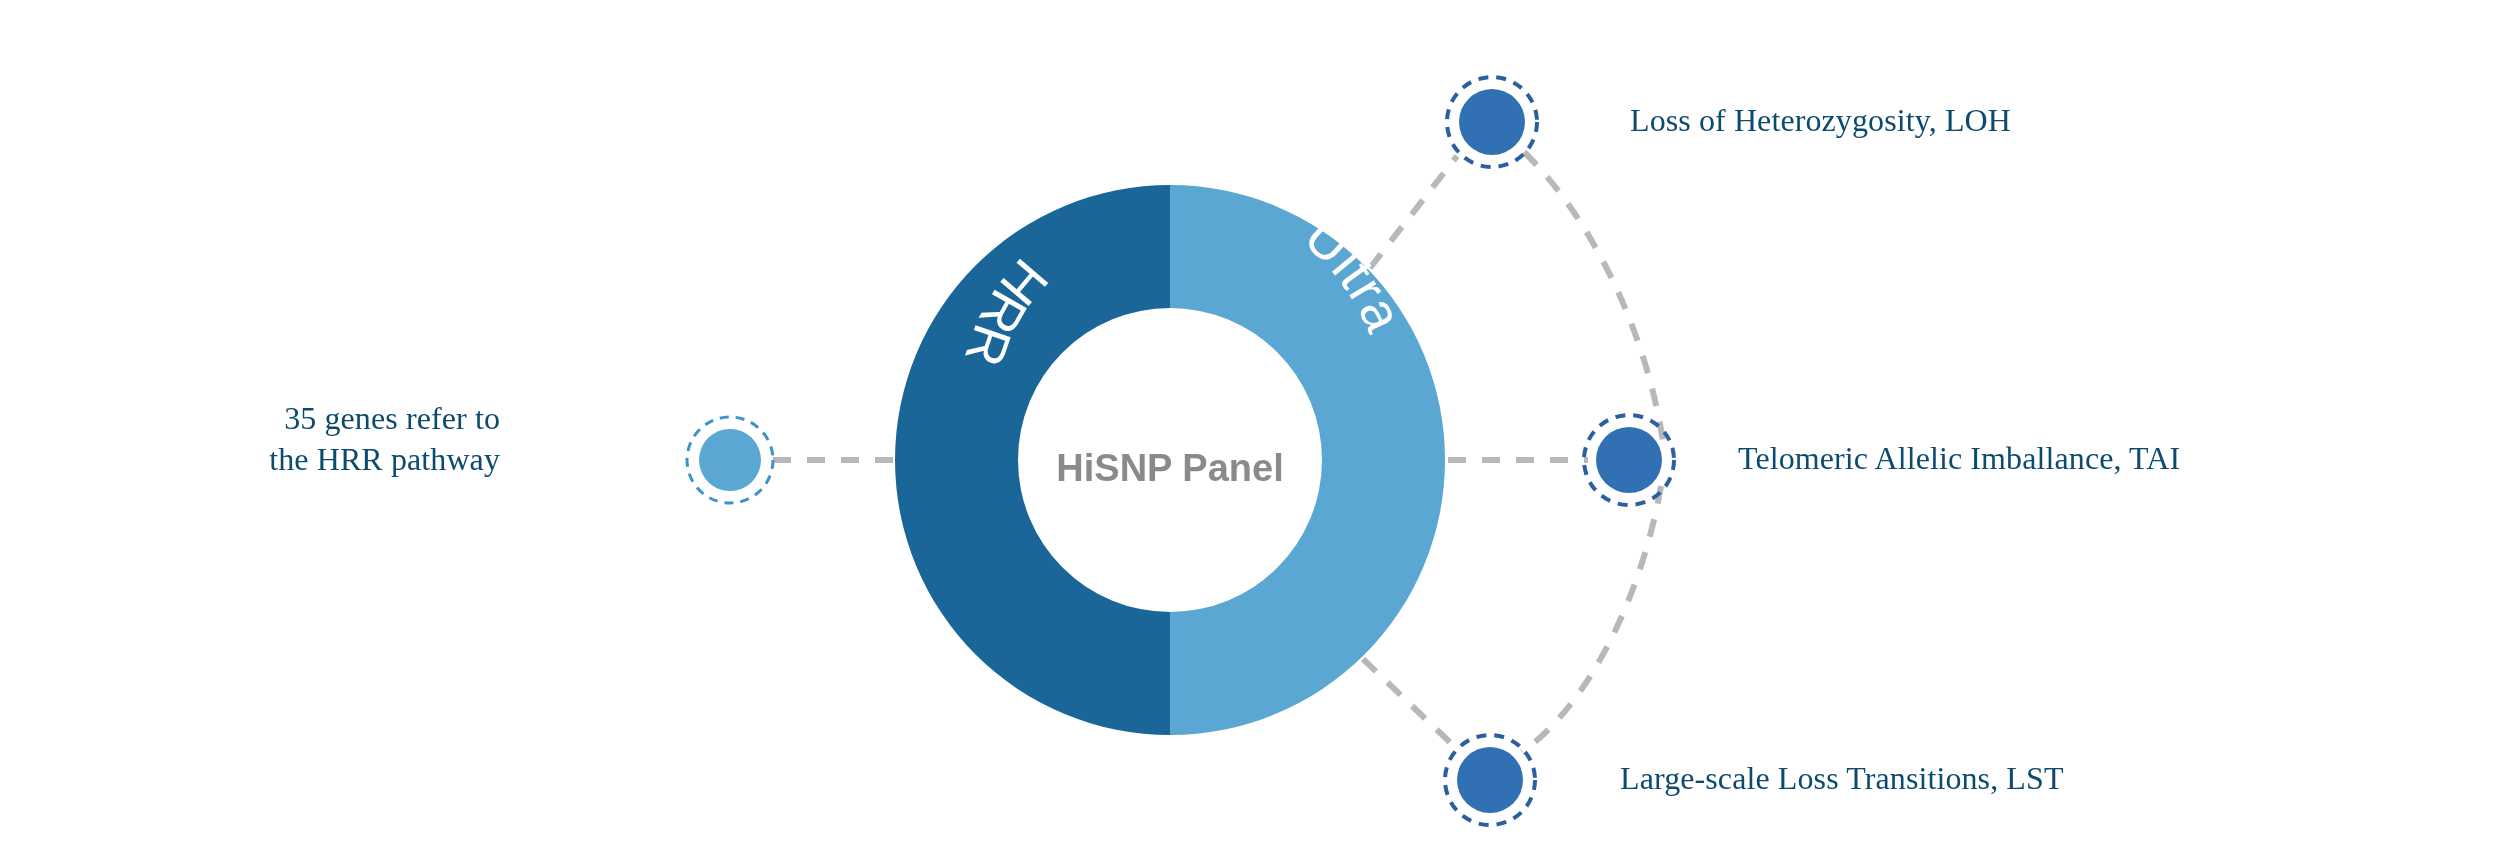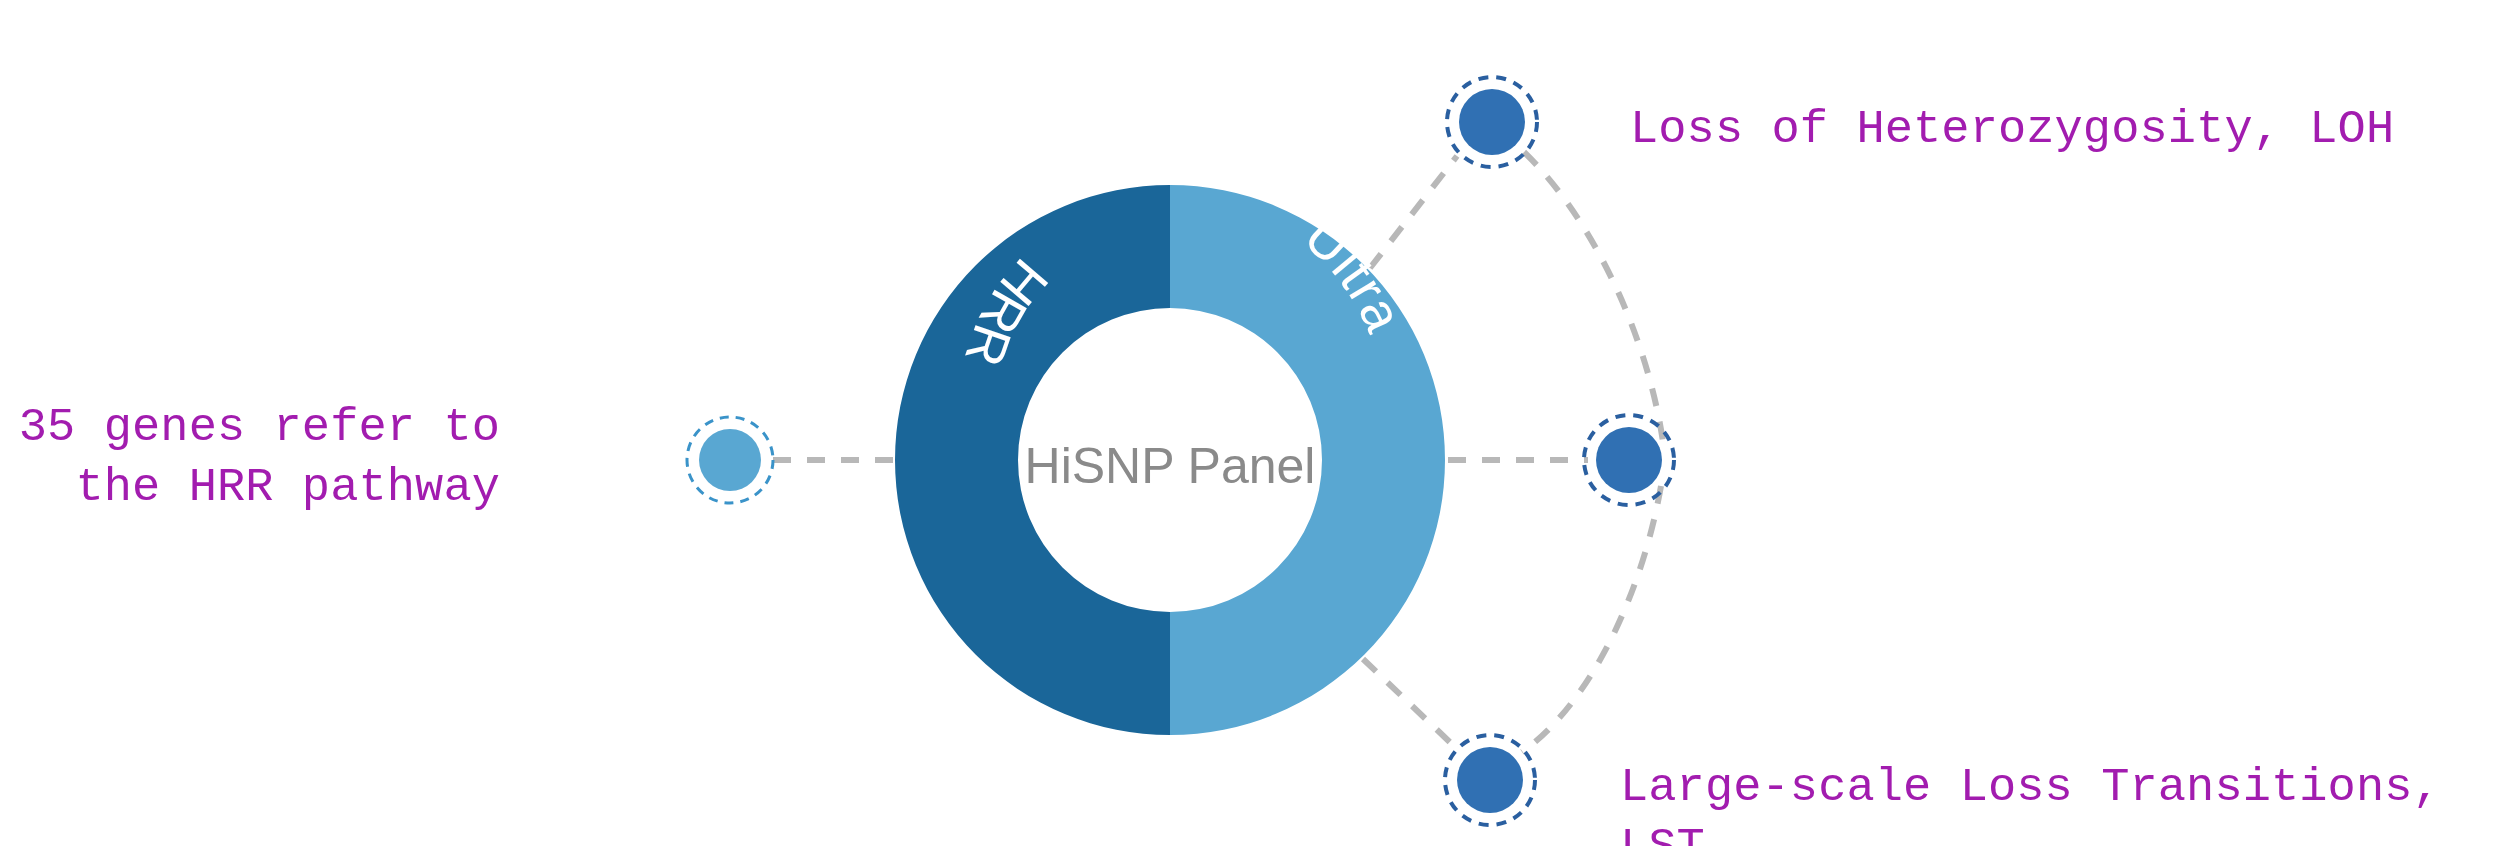--- a/index.html
+++ b/index.html
@@ -19,23 +19,23 @@
   }
   #diagram-svg {
     position: absolute;
     left: 0;
     top: 0;
     width: 2509px;
     height: 846px;
   }
   .label-text {
     position: absolute;
-    color: #a21caf;
-    font-size: 47px;
-    font-family: Liberation Mono, monospace;
+    color: #0c4a6e;
+    font-size: 32px;
+    font-family: Liberation Serif, serif;
     line-height: 1.28;
     white-space: pre-line;
     letter-spacing: 0.1px;
   }
   #label-left {
     right: 2009px;
     top: 398px;
     text-align: right;
     width: 700px;
   }
@@ -47,26 +47,27 @@
     left: 1738px;
     top: 438px;
   }
   #label-lst {
     left: 1620px;
     top: 758px;
   }
   .donut-center-text {
     position: absolute;
     left: 1020px;
-    top: 437px;
+    top: 447px;
     width: 300px;
     text-align: center;
     color: #8a8a8a;
-    font-size: 50px;
+    font-size: 38px;
     font-family: "Liberation Sans", sans-serif;
+    font-weight: bold;
   }
   .ring-label {
     font-family: "Liberation Sans", sans-serif;
     font-size: 54px;
     fill: #ffffff;
     letter-spacing: 1px;
   }
 </style>
 </head>
 <body>
@@ -129,16 +130,17 @@
     </g>
   </svg>
 
   <div class="donut-center-text">HiSNP Panel</div>
 
   <div class="label-text" id="label-left">35 genes refer to
 the HRR pathway</div>
 
   <div class="label-text" id="label-loh">Loss of Heterozygosity, LOH</div>
 
+  <div class="label-text" id="label-tai">Telomeric Allelic Imballance, TAI</div>
 
   <div class="label-text" id="label-lst">Large-scale Loss Transitions, LST</div>
 
 </div>
 
 </body></html>

